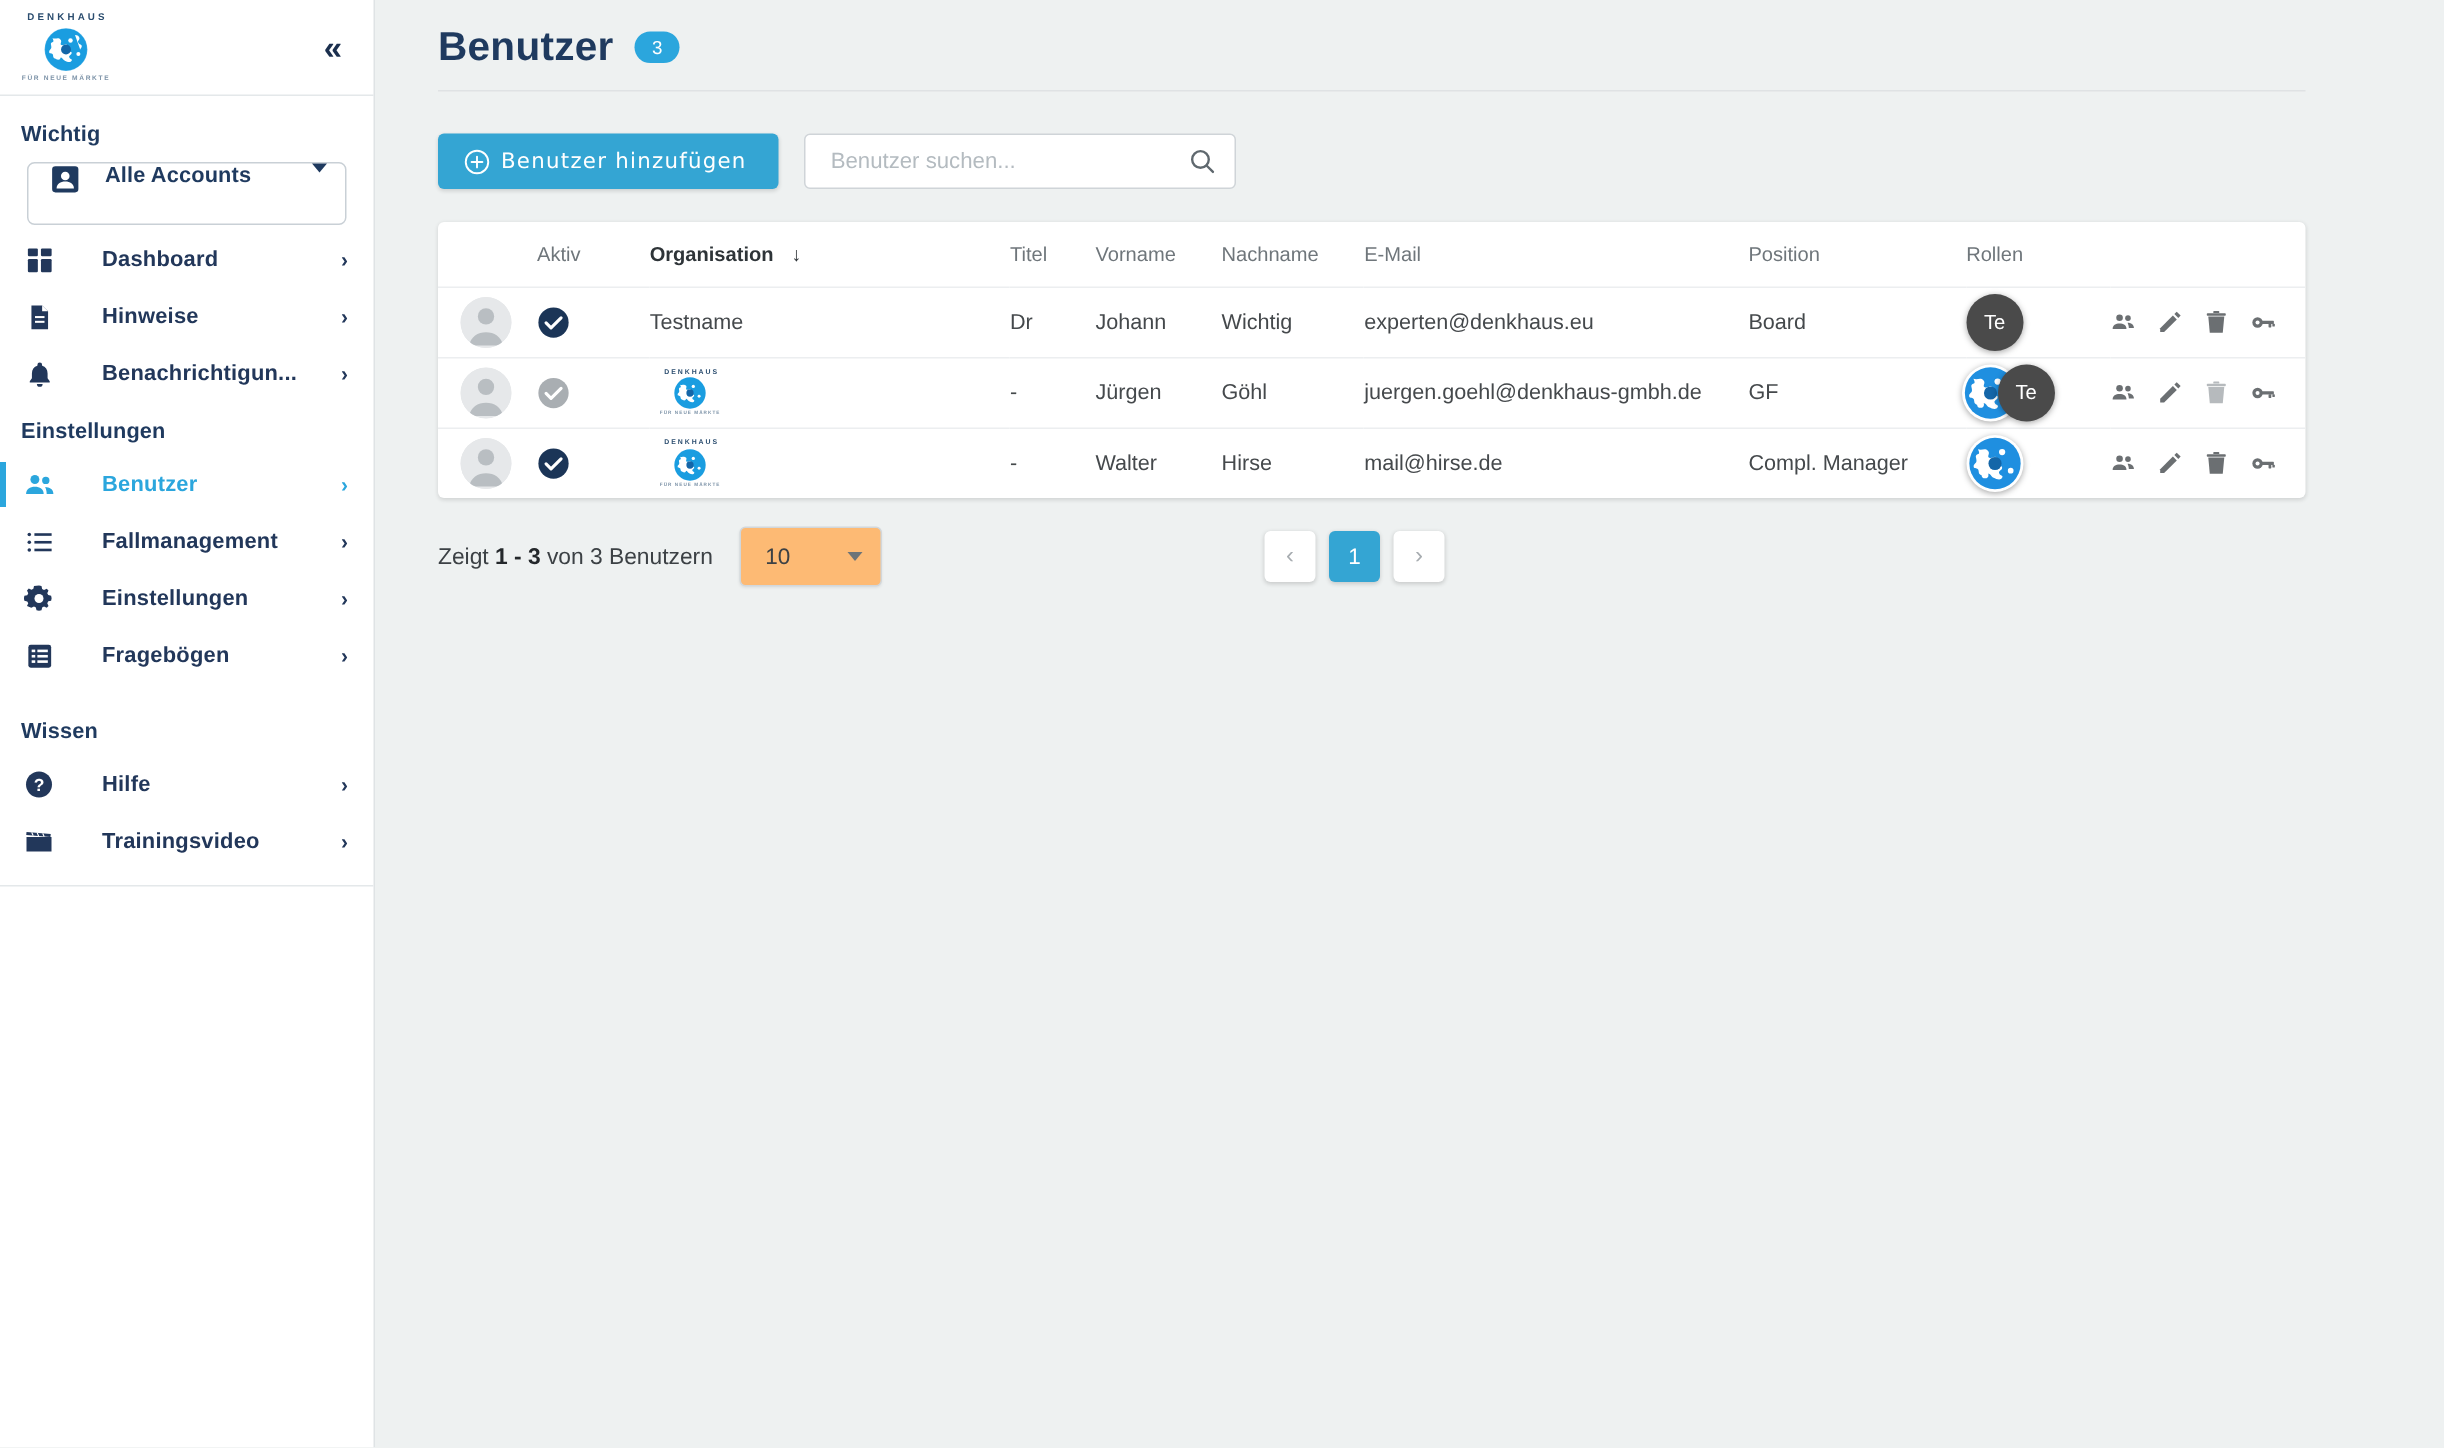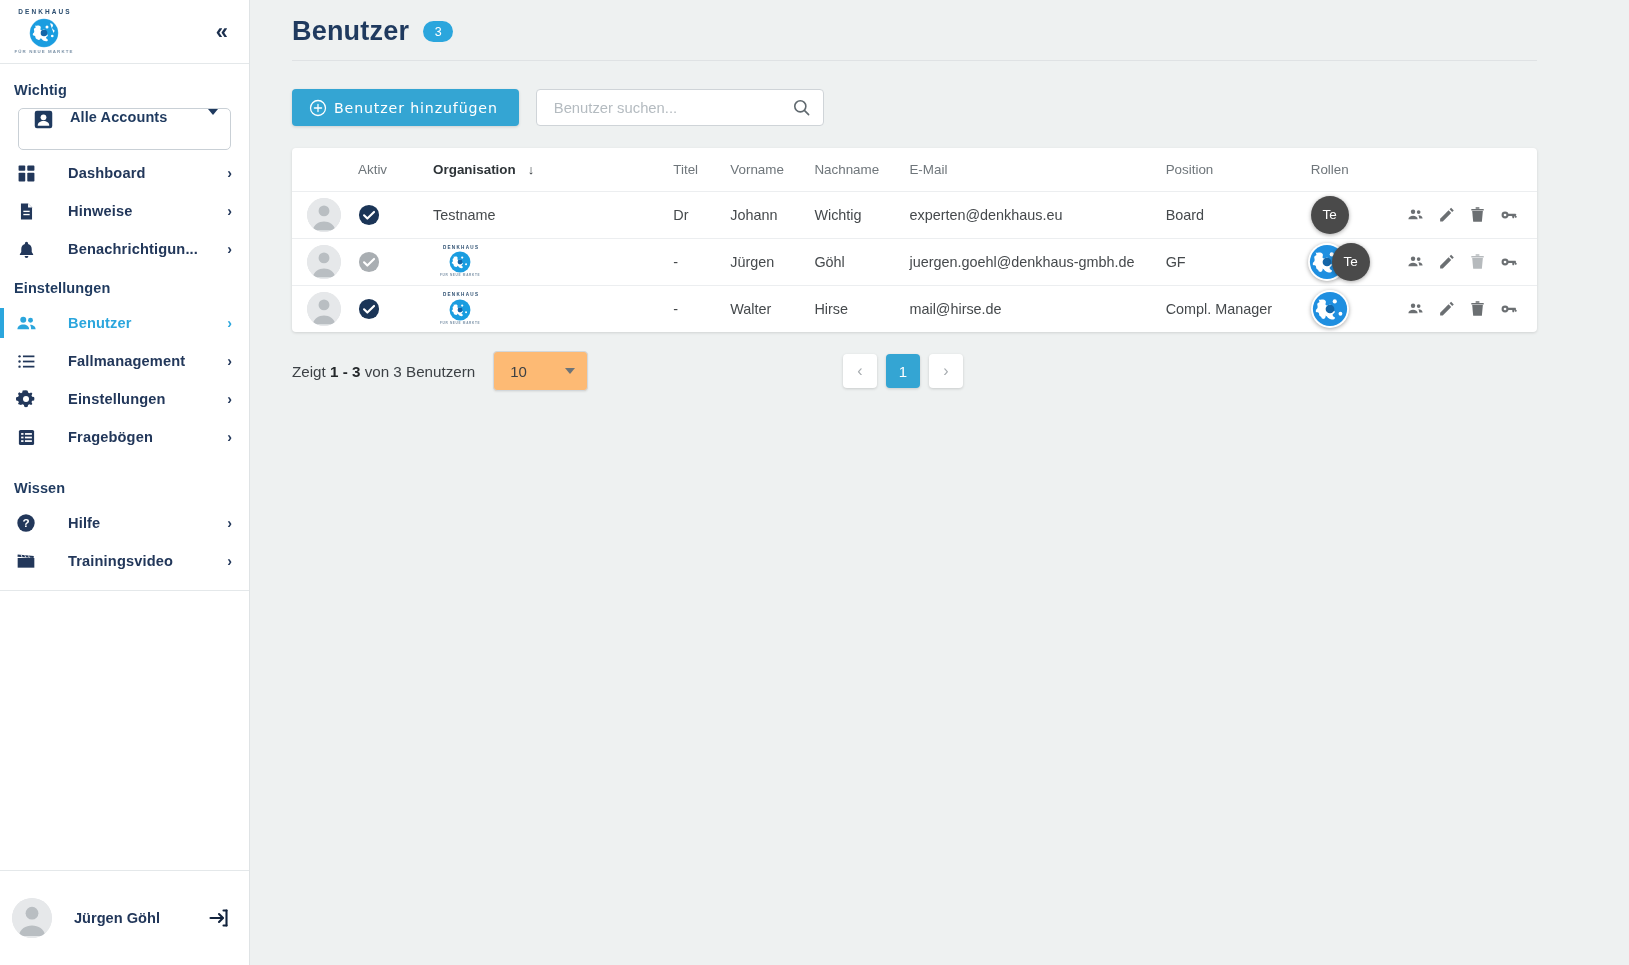--- a/index.html
+++ b/index.html
@@ -392,37 +392,20 @@
             <path d="M6.2 4.7l1.1 2.6M10.6 5.1l1.1 2.6M15 5.5l1.1 2.6" stroke="#fff" stroke-width="1" fill="none"></path>
           </svg>
         </span>
         <span class="nav-label">Trainingsvideo</span>
         <span class="chev">›</span>
       </div>
 
       <div class="sb-divider"></div>
     </div>
 
-    <div class="sb-footer">
-      <div class="footer-avatar">
-        <svg viewBox="0 0 40 40" width="40" height="40">
-          <circle cx="20" cy="20" r="20" fill="#e6e8ea"></circle>
-          <circle cx="20" cy="15.2" r="6.4" fill="#b9bec2"></circle>
-          <path d="M6.6 38c1.5-7 7-10.4 13.4-10.4S32 31 33.4 38z" fill="#b9bec2"></path>
-        </svg>
-      </div>
-      <div class="footer-name">Jürgen Göhl</div>
-      <svg class="logout-ico" viewBox="0 0 24 24" fill="none" stroke="currentColor" stroke-width="2.1" stroke-linecap="round" stroke-linejoin="round">
-        <path d="M3.5 12h12"></path>
-          <path d="M12 8l4 4-4 4"></path>
-          <path d="M19.5 4.5v15"></path>
-          <path d="M16.5 4.5h3"></path>
-          <path d="M16.5 19.5h3"></path>
-      </svg>
-    </div>
   </aside>
 
   <main class="main">
 
     <div class="page-head">
       <div class="page-title-row">
         <span class="page-title">Benutzer</span>
         <span class="count-badge">3</span>
       </div>
       <div class="head-rule"></div>

